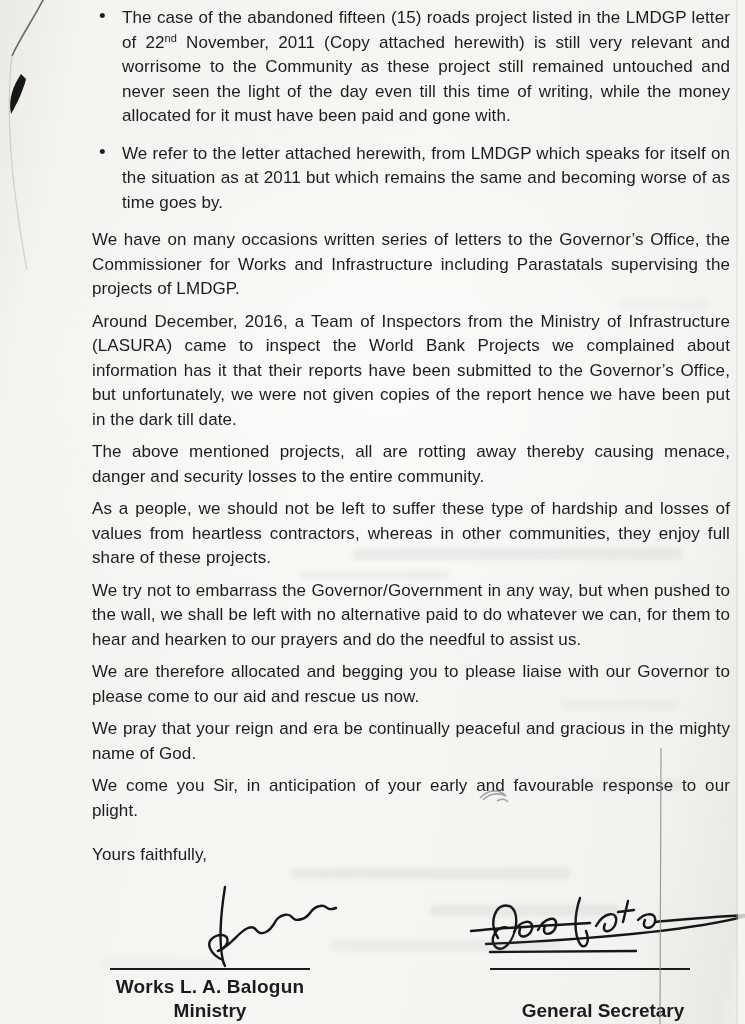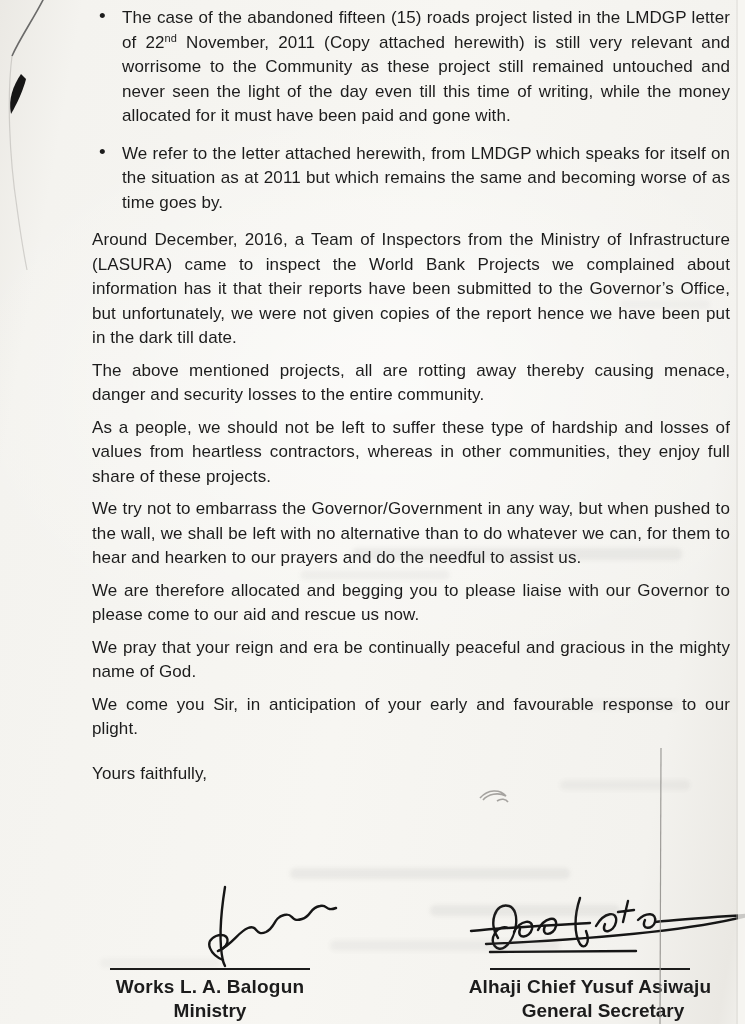--- a/index.html
+++ b/index.html
@@ -45,24 +45,25 @@
       <li>
         <span class="bullet-marker">•</span>
         <span><span>The case of the abandoned fifteen (15) roads project listed in the LMDGP letter of 22</span><sup class="ord">nd</sup><span> November, 2011 (Copy attached herewith) is still very relevant and worrisome to the Community as these project still remained untouched and never seen the light of the day even till this time of writing, while the money allocated for it must have been paid and gone with.</span></span>
       </li>
       <li>
         <span class="bullet-marker">•</span>
         <span>We refer to the letter attached herewith, from LMDGP which speaks for itself on the situation as at 2011 but which remains the same and becoming worse of as time goes by.</span>
       </li>
     </ul>
 
+    <p class="body-par">We have on many occasions written series of letters to the Governor’s Office, the Commissioner for Works and Infrastructure including Parastatals supervising the projects of LMDGP.</p>
     <p class="body-par">Around December, 2016, a Team of Inspectors from the Ministry of Infrastructure (LASURA) came to inspect the World Bank Projects we complained about information has it that their reports have been submitted to the Governor’s Office, but unfortunately, we were not given copies of the report hence we have been put in the dark till date.</p>
     <p class="body-par">The above mentioned projects, all are rotting away thereby causing menace, danger and security losses to the entire community.</p>
     <p class="body-par">As a people, we should not be left to suffer these type of hardship and losses of values from heartless contractors, whereas in other communities, they enjoy full share of these projects.</p>
-    <p class="body-par">We try not to embarrass the Governor/Government in any way, but when pushed to the wall, we shall be left with no alternative than to do whatever we can, for them to hear and hearken to our prayers and do the needful to assist us.</p>
+    <p class="body-par">We try not to embarrass the Governor/Government in any way, but when pushed to the wall, we shall be left with no alternative paid to do whatever we can, for them to hear and hearken to our prayers and do the needful to assist us.</p>
     <p class="body-par">We are therefore allocated and begging you to please liaise with our Governor to please come to our aid and rescue us now.</p>
     <p class="body-par">We pray that your reign and era be continually peaceful and gracious in the mighty name of God.</p>
     <p class="body-par">We come you Sir, in anticipation of your early and favourable response to our plight.</p>
 
     <p class="closing">Yours faithfully,</p>
   </div>
 
   <div class="sig-row">
 
     <div class="sig-col left">
@@ -83,21 +84,20 @@
         <path d="M70,44 C76,32 90,28 88,40 C86,50 72,51 77,40"></path>
         <path d="M3,45 C45,41 85,39 122,37"></path>
         <path d="M112,12 C106,30 106,48 112,58 C116,64 123,58 118,45"></path>
         <path d="M128,40 C136,26 150,24 148,36 C146,47 132,49 137,38"></path>
         <path d="M155,36 L160,15 M150,26 L166,24"></path>
         <path d="M170,34 C178,26 189,26 187,36 C185,44 172,44 177,34"></path>
         <path d="M187,36 C215,33 248,31 277,29 L279,30 C236,41 150,52 18,58"></path>
         <path d="M22,66 L168,65"></path>
       </svg>
       <div class="rule"></div>
-      <div class="sig-name">Alhaji Chief Yusuf Asiwaju</div>
       <div class="sig-title offset">General Secretary</div>
     </div>
   </div>
 
   <div class="ghost" style="left:352px;top:548px;width:330px;height:12px;"></div>
   <div class="ghost" style="left:300px;top:570px;width:150px;height:10px;opacity:.7;"></div>
   <div class="ghost" style="left:560px;top:700px;width:120px;height:10px;opacity:.6;"></div>
   <div class="ghost" style="left:560px;top:780px;width:130px;height:10px;opacity:.8;"></div>
   <div class="ghost" style="left:290px;top:868px;width:280px;height:11px;"></div>
   <div class="ghost" style="left:430px;top:905px;width:190px;height:11px;"></div>

